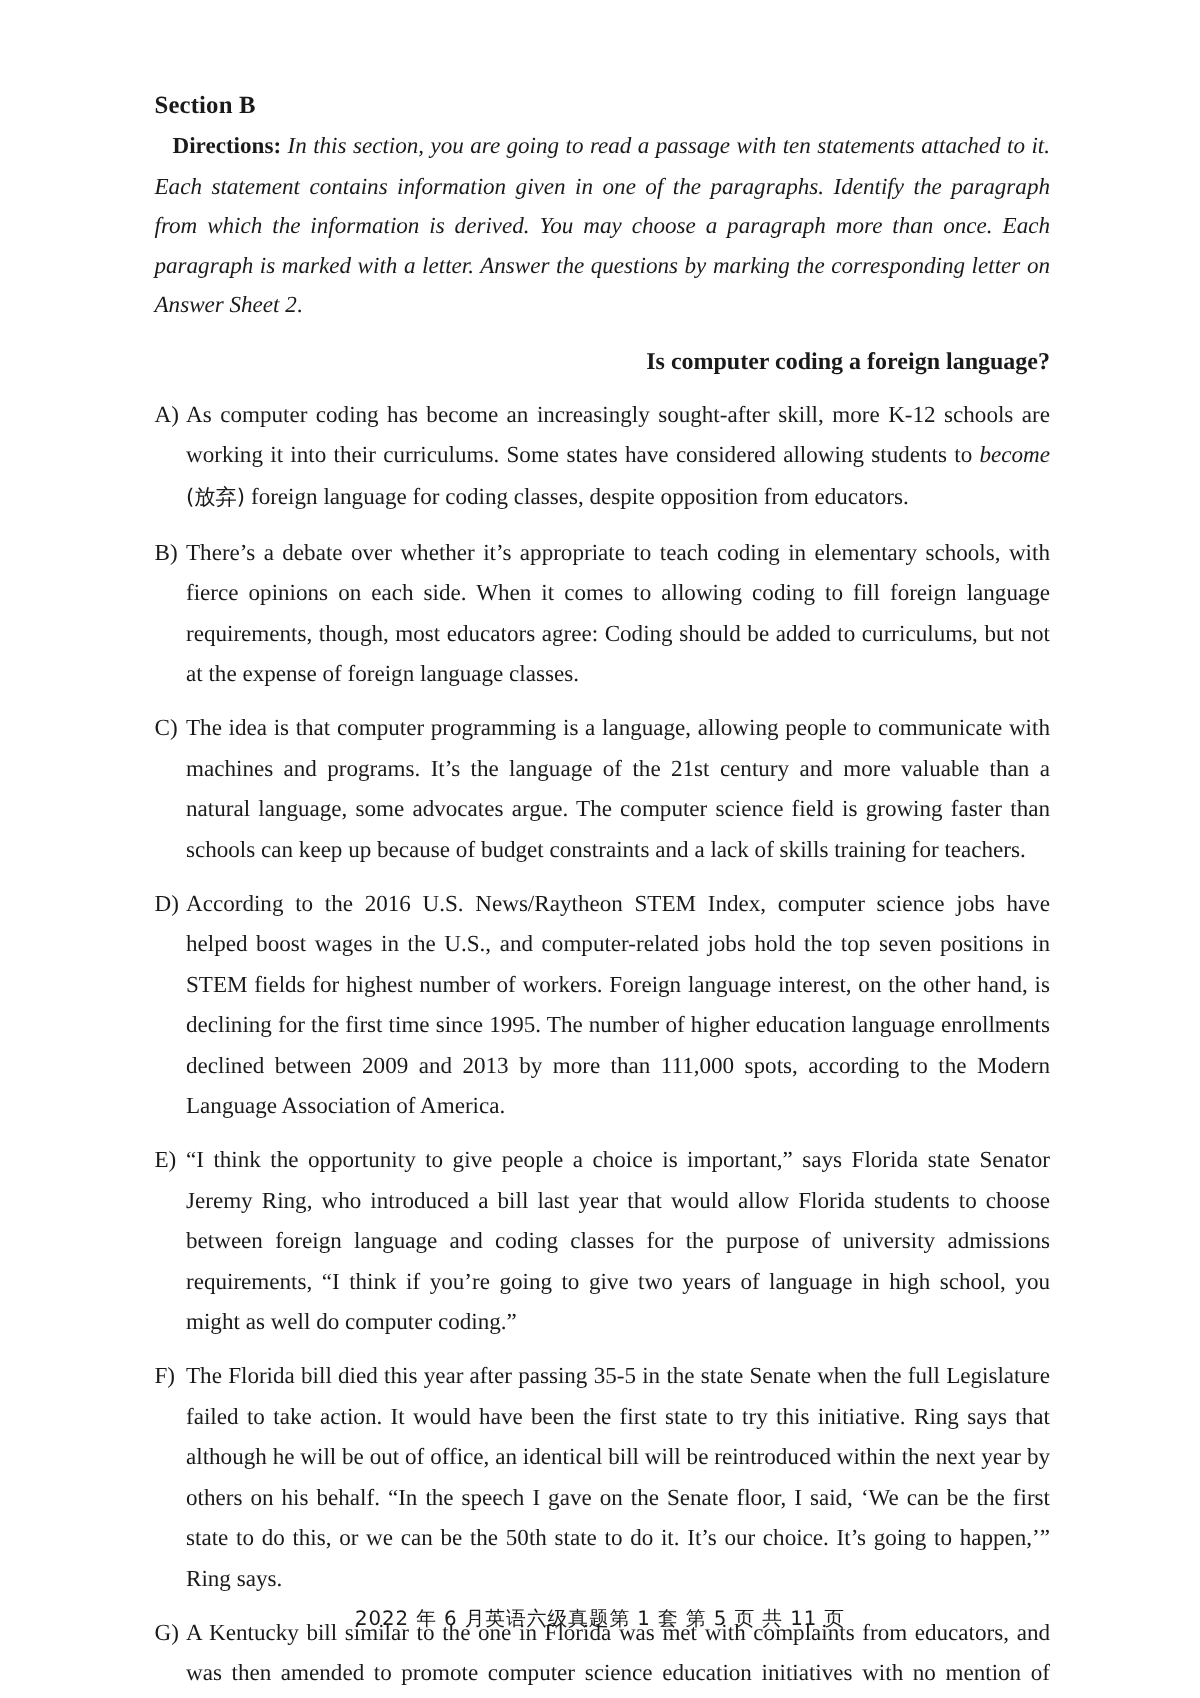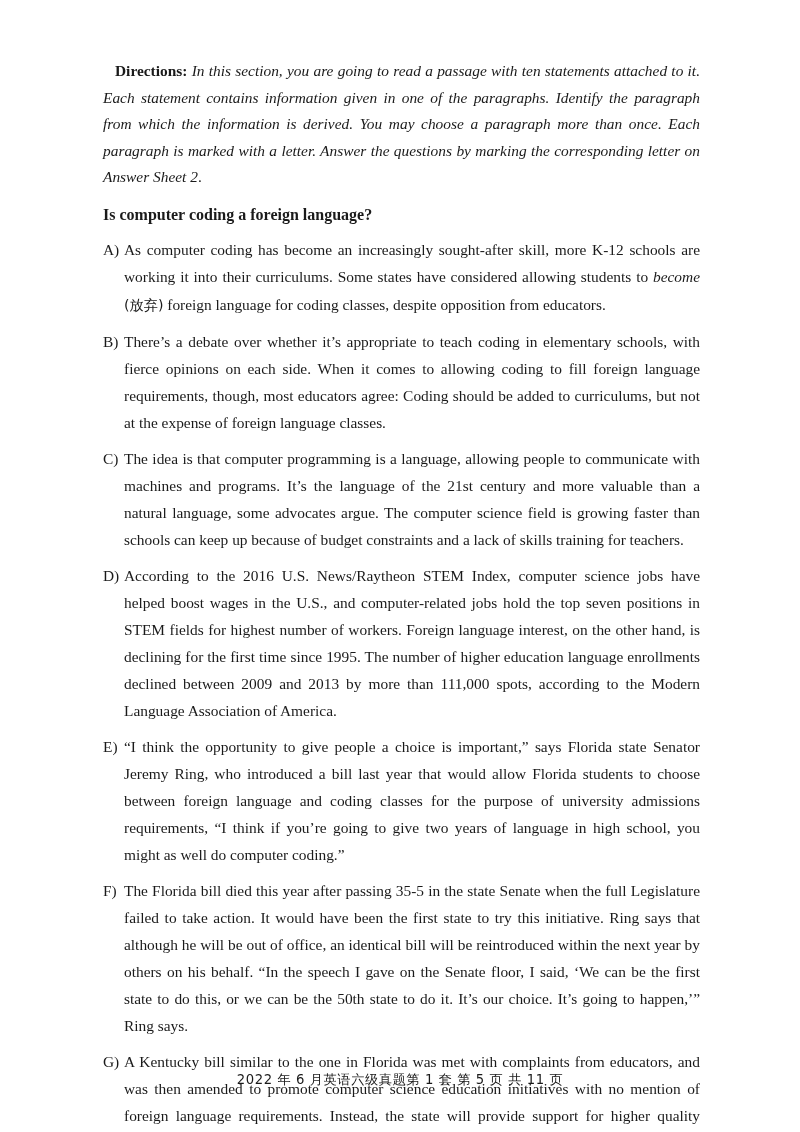--- a/index.html
+++ b/index.html
@@ -42,21 +42,21 @@
     margin-left: 12px;
   }
   .directions .bi {
     font-weight: normal;
     font-style: italic;
   }
   .directions .rom {
     font-style: normal;
   }
   .passage-title {
-    text-align: left;
+    text-align: right;
     font-weight: bold;
     font-size: 16px;
     line-height: 26px;
     margin: 11px 0 8px 0;
   }
   .para {
     display: flex;
     align-items: flex-start;
     font-size: 15.4px;
     line-height: 27px;
@@ -93,20 +93,21 @@
     font-family: "DejaVu Sans", "Liberation Sans", sans-serif;
     color: #1a1a1a;
     letter-spacing: 0.6px;
   }
 </style>
 </head>
 <body>
 
 <div class="page">
 
+  <div class="section-heading">Section B</div>
 
   <p class="directions"><span class="dir-label">Directions:</span> <span>In this section, you are going to read a passage with ten statements attached to it. Each statement contains information given in one of the paragraphs. Identify the paragraph from which the information is derived. You may choose a paragraph more than once. Each paragraph is marked with a letter. Answer the questions by marking the corresponding letter on </span><span class="bi">Answer Sheet 2</span><span class="rom">.</span></p>
 
   <div class="passage-title">Is computer coding a foreign language?</div>
 
   <div class="para">
     <div class="para-label">A)</div>
     <div class="para-body"><span>As computer coding has become an increasingly sought-after skill, more K-12 schools are working it into their curriculums. Some states have considered allowing students to </span><span class="it">become</span><span class="cn"> (放弃)</span><span> foreign language for coding classes, despite opposition from educators.</span></div>
   </div>
 

